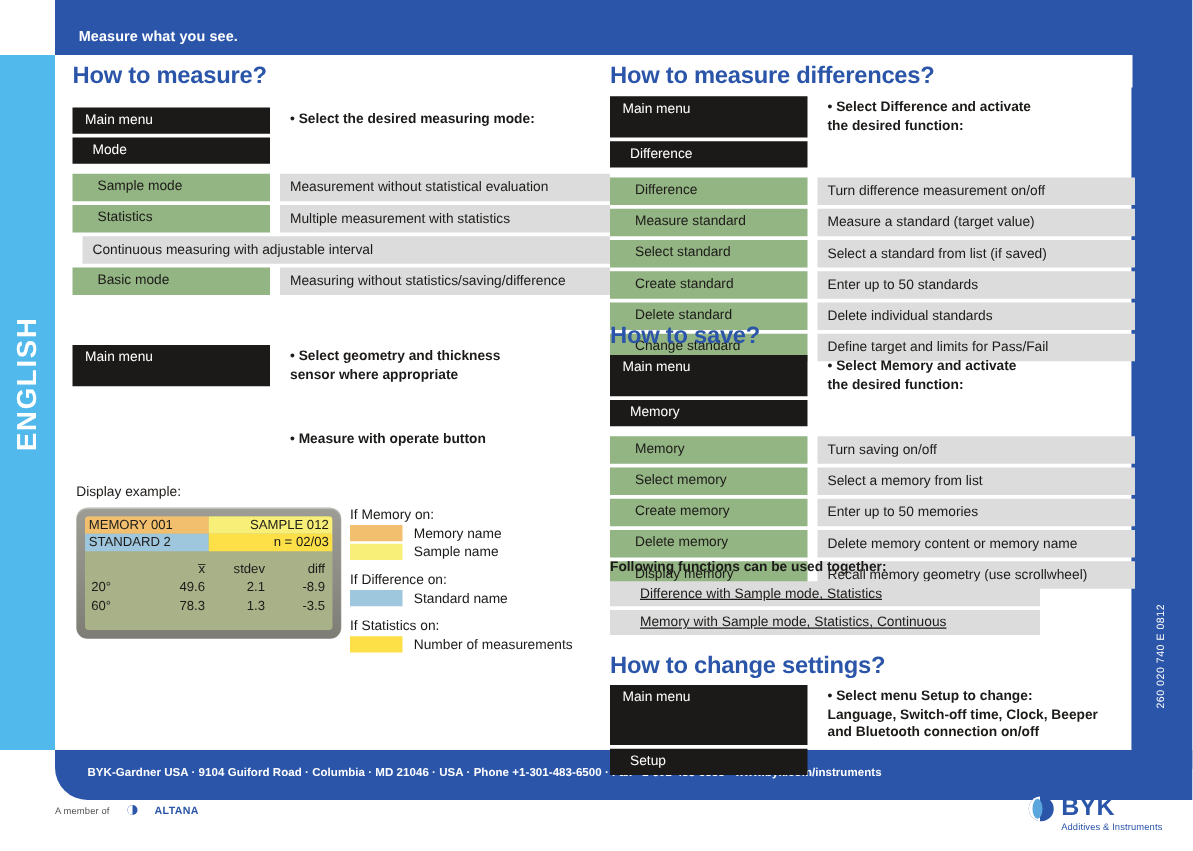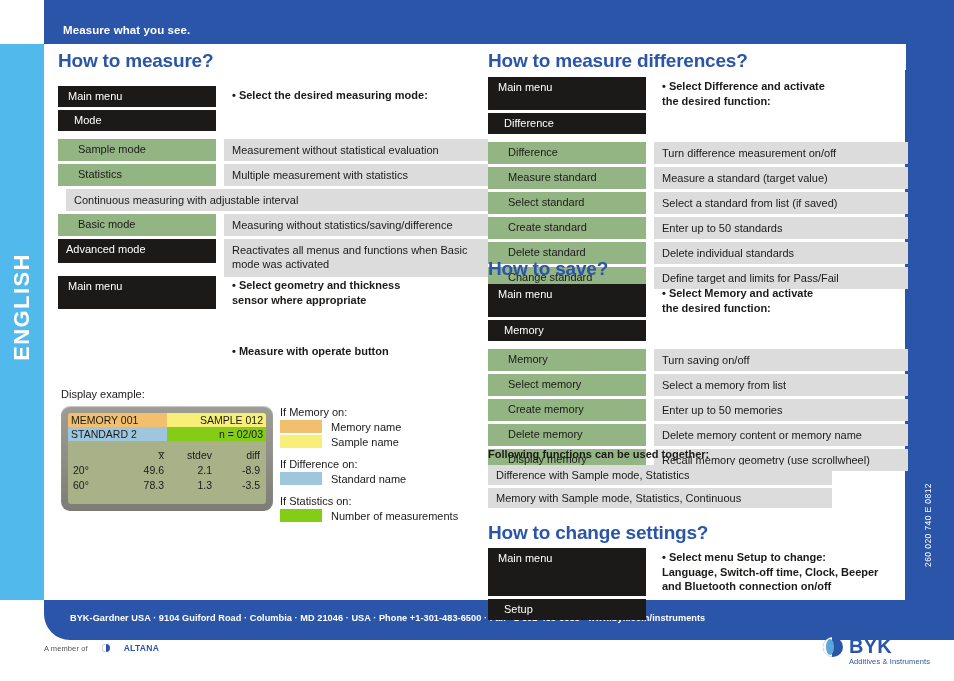--- a/index.html
+++ b/index.html
@@ -144,40 +144,40 @@
     color: #1c1a18;
     overflow: hidden;
   }
   .lcd-line { display: flex; height: 14px; }
   .lcd-cell { display: flex; align-items: center; height: 14px; padding: 0 3px; }
   .lcd-left  { width: 50%; }
   .lcd-right { width: 50%; justify-content: flex-end; }
   .bg-orange { background: #f2bf6e; }
   .bg-yellow { background: #f7ef77; }
   .bg-blue   { background: #9ec6dc; }
-  .bg-green  { background: #84cc16; }
+  .bg-green  { background: #fde047; }
   .lcd-table { position: absolute; left: 0; top: 34px; width: 100%; }
   .lcd-trow { display: flex; height: 15px; align-items: center; }
   .lcd-c1 { width: 38px; padding-left: 5px; }
   .lcd-c2 { width: 58px; text-align: right; }
   .lcd-c3 { width: 48px; text-align: right; padding-left: 8px; }
   .lcd-c4 { width: 48px; text-align: right; }
 
   
   .legend { position: absolute; left: 222px; top: 362px; width: 215px; font-size: 11px; color: #1c1a18; }
   .legend-head { margin-bottom: 1px; }
   .legend-row { display: flex; align-items: center; height: 15px; }
   .swatch { width: 42px; height: 13px; flex: 0 0 42px; }
   .legend-label { margin-left: 9px; }
   .legend-gap { height: 9px; }
 
   .combo-head { font-size: 11px; font-weight: bold; color: #1c1a18; margin-bottom: 5px; }
   .combo-row {
     background: #dcdcdc; color: #1c1a18;
-    font-size: 11px; padding: 4px 8px; margin-bottom: 3px;
+    font-size: 11px; padding: 4px 24px; margin-bottom: 3px; text-decoration: underline;
   }
 
   
   .altana {
     position: absolute; left: 44px; top: 643px;
     font-size: 7.5px; color: #555; letter-spacing: 0.1px;
     display: flex; align-items: center; gap: 14px;
   }
   .altana-mark {
     display: inline-block; width: 8px; height: 8px; border-radius: 50%;
@@ -271,24 +271,20 @@
         <div class="row">
           <div class="menu-cell green">Statistics</div>
           <div class="desc-cell">Multiple measurement with statistics</div>
         </div>
         <div class="row">
           <div class="desc-cell">Continuous measuring with adjustable interval</div>
         </div>
         <div class="row">
           <div class="menu-cell green">Basic mode</div>
           <div class="desc-cell">Measuring without statistics/saving/difference</div>
-        </div>
-        <div class="row">
-          <div class="menu-cell dark noindent" style="height:24px;">Advanced mode</div>
-          <div class="desc-cell" style="height:38px;">Reactivates all menus and functions when Basic mode was activated</div>
         </div>
       </div>
 
       <div class="menu-group" style="position:absolute;left:0;top:232px;width:430px;">
         <div class="row">
           <div class="menu-cell dark">Main menu</div>
           <div class="desc-cell plain bullet-note" style="white-space:pre-line;margin-left:8px;">• Select geometry and thickness
    sensor where appropriate</div>
         </div>
         <div class="row">

